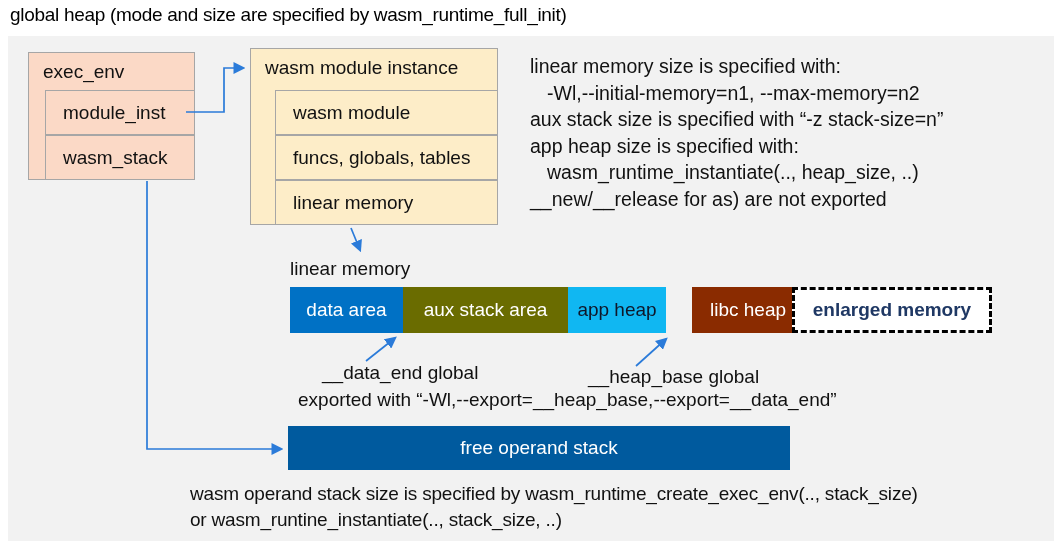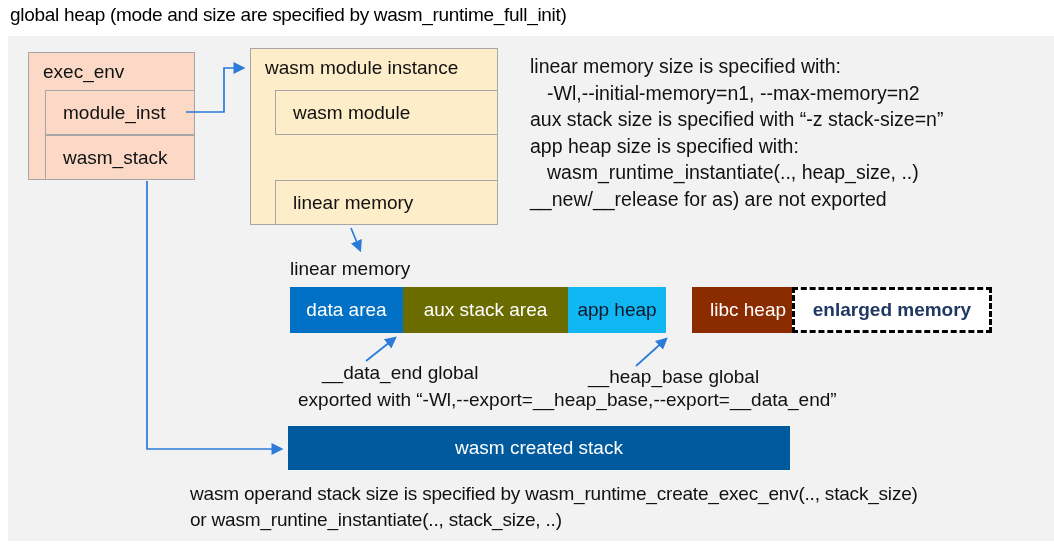--- a/index.html
+++ b/index.html
@@ -73,20 +73,23 @@
   <div class="abs node pink inner" style="left:45px;top:135px;width:150px;height:45px;">
     <span>wasm_stack</span>
   </div>
 
   <div class="abs node cream outer-label" style="left:250px;top:48px;width:248px;height:177px;">
     <span>wasm module instance</span>
   </div>
   <div class="abs node cream inner" style="left:275px;top:90px;width:223px;height:45px;">
     <span>wasm module</span>
   </div>
+  <div class="abs node cream inner" style="left:275px;top:135px;width:223px;height:45px;">
+    <span>funcs, globals, tables</span>
+  </div>
   <div class="abs node cream inner" style="left:275px;top:180px;width:223px;height:45px;">
     <span>linear memory</span>
   </div>
 
   <div class="abs" id="info-block">
     <div>linear memory size is specified with:</div>
     <div class="indent">-Wl,--initial-memory=n1, --max-memory=n2</div>
     <div>aux stack size is specified with “-z stack-size=n”</div>
     <div>app heap size is specified with:</div>
     <div class="indent">wasm_runtime_instantiate(.., heap_size, ..)</div>
@@ -109,21 +112,21 @@
   </div>
   <div class="abs seg dashed" style="left: 792px; width: 200px; background: rgb(255, 255, 255); color: rgb(31, 56, 100);">
     <span>enlarged memory</span>
   </div>
 
   <div class="abs plain-label" style="left:322px;top:362px;">__data_end global</div>
   <div class="abs plain-label" style="left:588px;top:366px;">__heap_base global</div>
   <div class="abs plain-label" style="left:298px;top:389px;">exported with “-Wl,--export=__heap_base,--export=__data_end”</div>
 
   <div class="abs" id="operand-stack-box" style="background: rgb(0, 90, 158);">
-    <span>wasm created stack</span>
+    <span>free operand stack</span>
   </div>
 
   <div class="abs note" style="left:190px;top:481px;">
     <div>wasm operand stack size is specified by wasm_runtime_create_exec_env(.., stack_size)</div>
     <div>or wasm_runtine_instantiate(.., stack_size, ..)</div>
   </div>
 
   <svg class="abs" id="connector-svg" width="1054" height="547" viewBox="0 0 1054 547">
     <defs>
       <marker id="arrow" viewBox="0 0 10 10" refX="8" refY="5" markerWidth="7" markerHeight="7" orient="auto-start-reverse">

